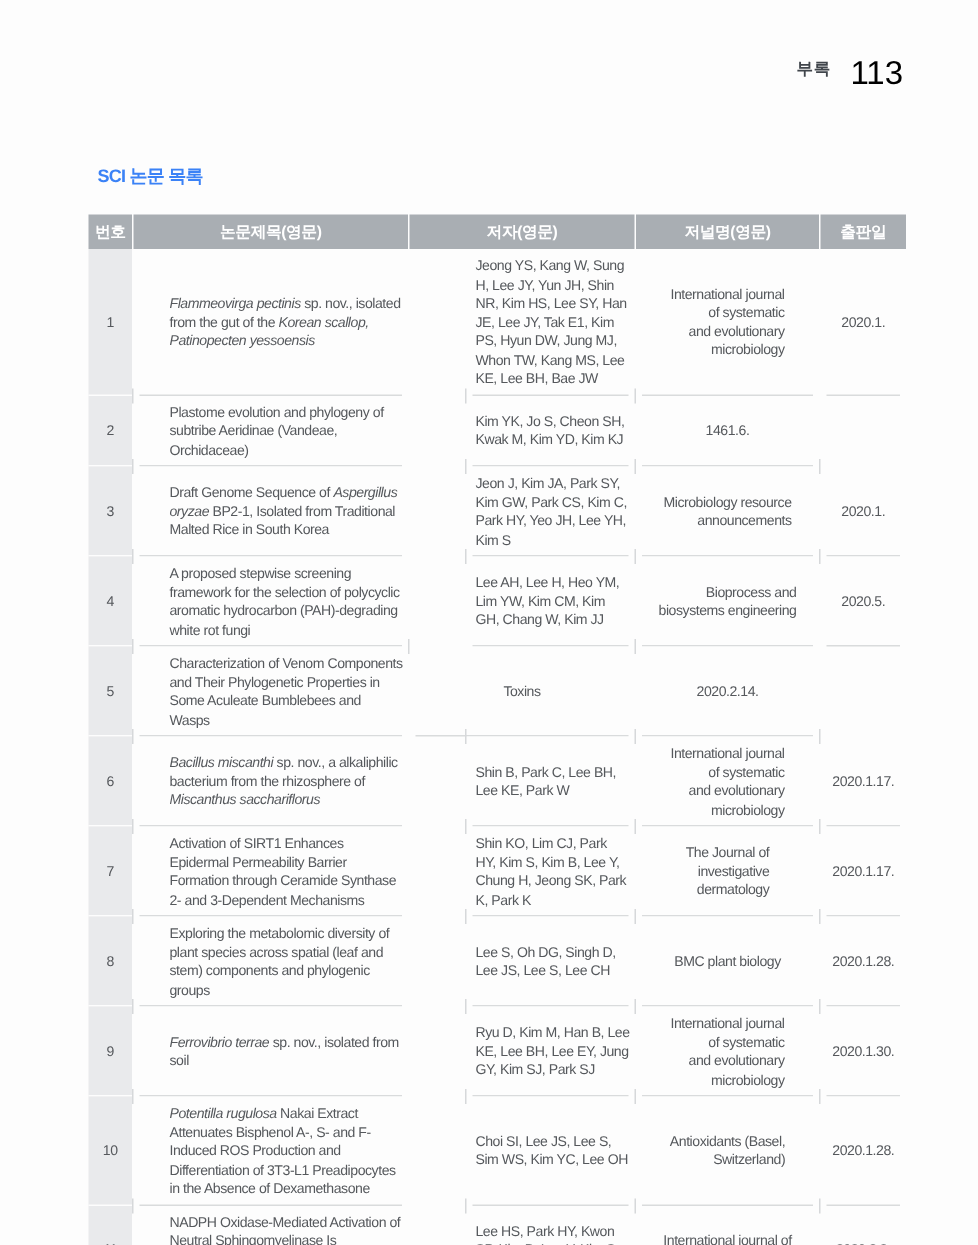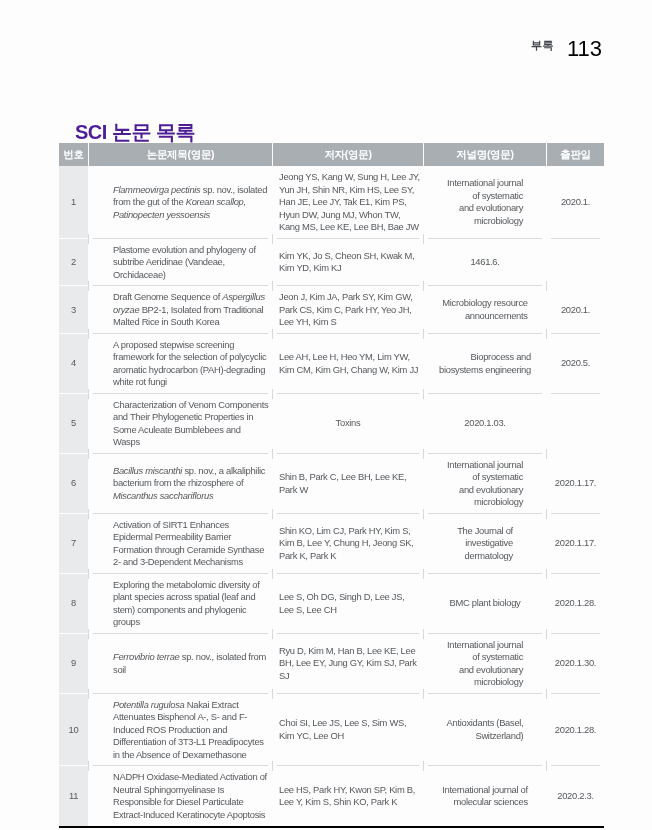--- a/index.html
+++ b/index.html
@@ -15,22 +15,22 @@
   
   .page-header {
     position:absolute; top:38px; right:50px;
     display:flex; gap:13px;
   }
   .appendix-label { font-size:11px; font-weight:bold; color:#40454b; letter-spacing:0.5px; }
   .page-number  { font-size:22px; color:#000000; line-height:22px; }
 
   
   .section-title {
-    position:absolute; top:103px; left:59px; margin:16px;
-    font-size:20px; font-weight:bold; color:#4c1d95; letter-spacing:-0.5px;
+    position:absolute; top:103px; left:59px; margin:6px;
+    font-size:12px; font-weight:bold; color:#3b82f6; letter-spacing:-0.5px;
   }
 
   
   .table {
     position:absolute; top:143px; left:59px; width:545px;
     border-bottom:2px solid #000000;
   }
   .t-head-row, .t-row {
     display:grid;
     grid-template-columns:29px 183px 150px 122px 57px;
@@ -57,21 +57,21 @@
   .t-row:not(:first-child) .cell:not(.c-no)::before {
     content:""; position:absolute; left:-1px; top:-5px;
     width:1px; height:10px; background:#d6d8da;
   }
   .c-no {
     background:#e9eaec; justify-content:center; padding:5px 0;
     color:#55585c;
   }
   .c-no::after { left:0; right:0; background:rgba(255,255,255,0.9); }
   .c-title   { padding-left:24px; padding-right:3px; }
-  .c-authors { padding-left:6px; padding-right:3px; }
+  .c-authors { padding-left:6px; padding-right:3px;margin-left:38px; }
   .c-journal { justify-content:center; text-align:right; white-space:pre-line; }
   .c-date    { justify-content:center; text-align:right; }
   .it { font-style:italic; }
 </style>
 </head>
 <body>
 
 <div class="page-header">
   <span class="appendix-label">부록</span>
   <span class="page-number">113</span>
@@ -127,21 +127,21 @@
         <div class="cell c-journal">Bioprocess and
 biosystems engineering</div>
         <div class="cell c-date">2020.5.</div>
       </div>
       <div class="t-row">
         <div class="cell c-no">5</div>
         <div class="cell c-title">
           <span><span>Characterization of Venom Components and Their Phylogenetic Properties in Some Aculeate Bumblebees and Wasps</span></span>
         </div>
         <div class="cell c-journal">Toxins</div>
-        <div class="cell c-date">2020.1.03.</div>
+        <div class="cell c-date">2020.2.14.</div>
       </div>
       <div class="t-row">
         <div class="cell c-no">6</div>
         <div class="cell c-title">
           <span><span class="it">Bacillus miscanthi</span><span> sp. nov., a alkaliphilic bacterium from the rhizosphere of </span><span class="it">Miscanthus sacchariflorus</span></span>
         </div>
         <div class="cell c-authors">Shin B, Park C, Lee BH, Lee KE, Park W</div>
         <div class="cell c-journal">International journal
 of systematic
 and evolutionary

